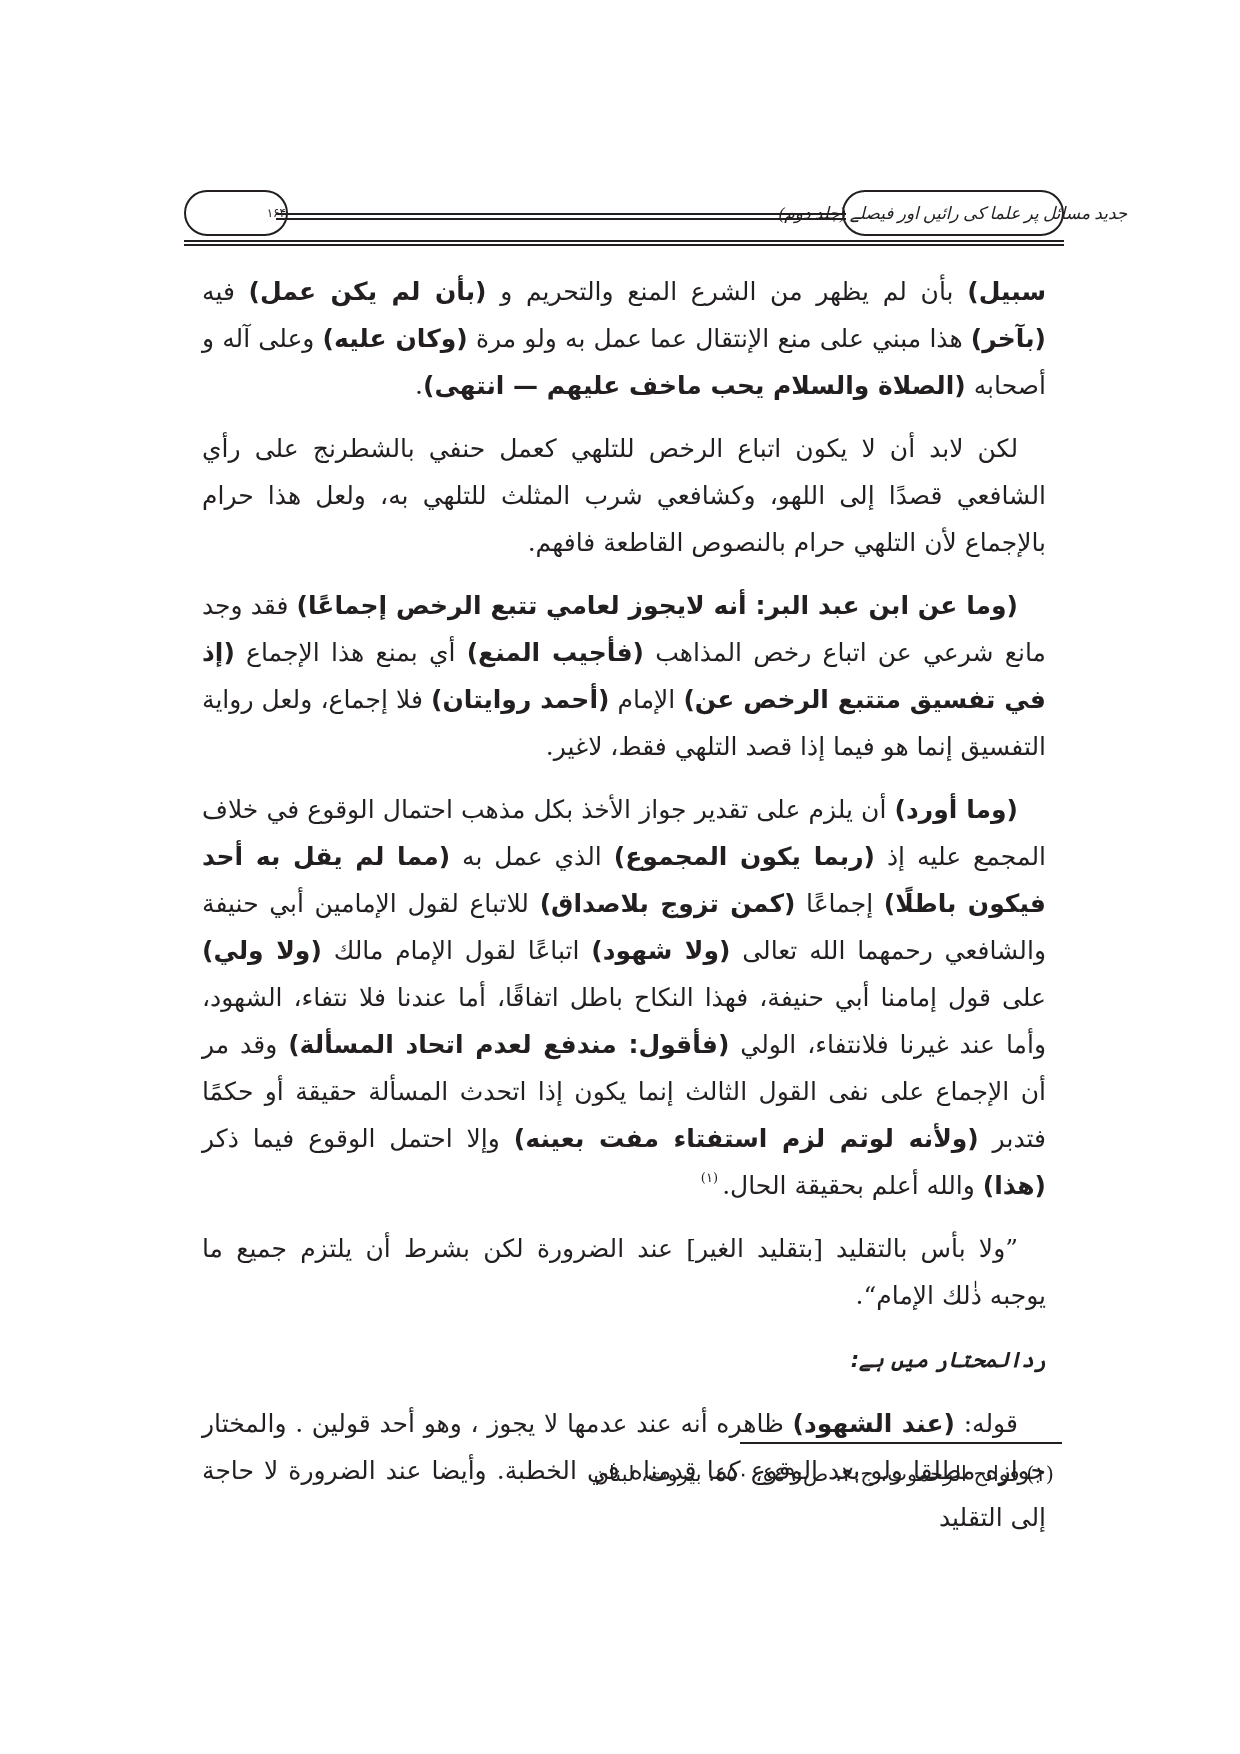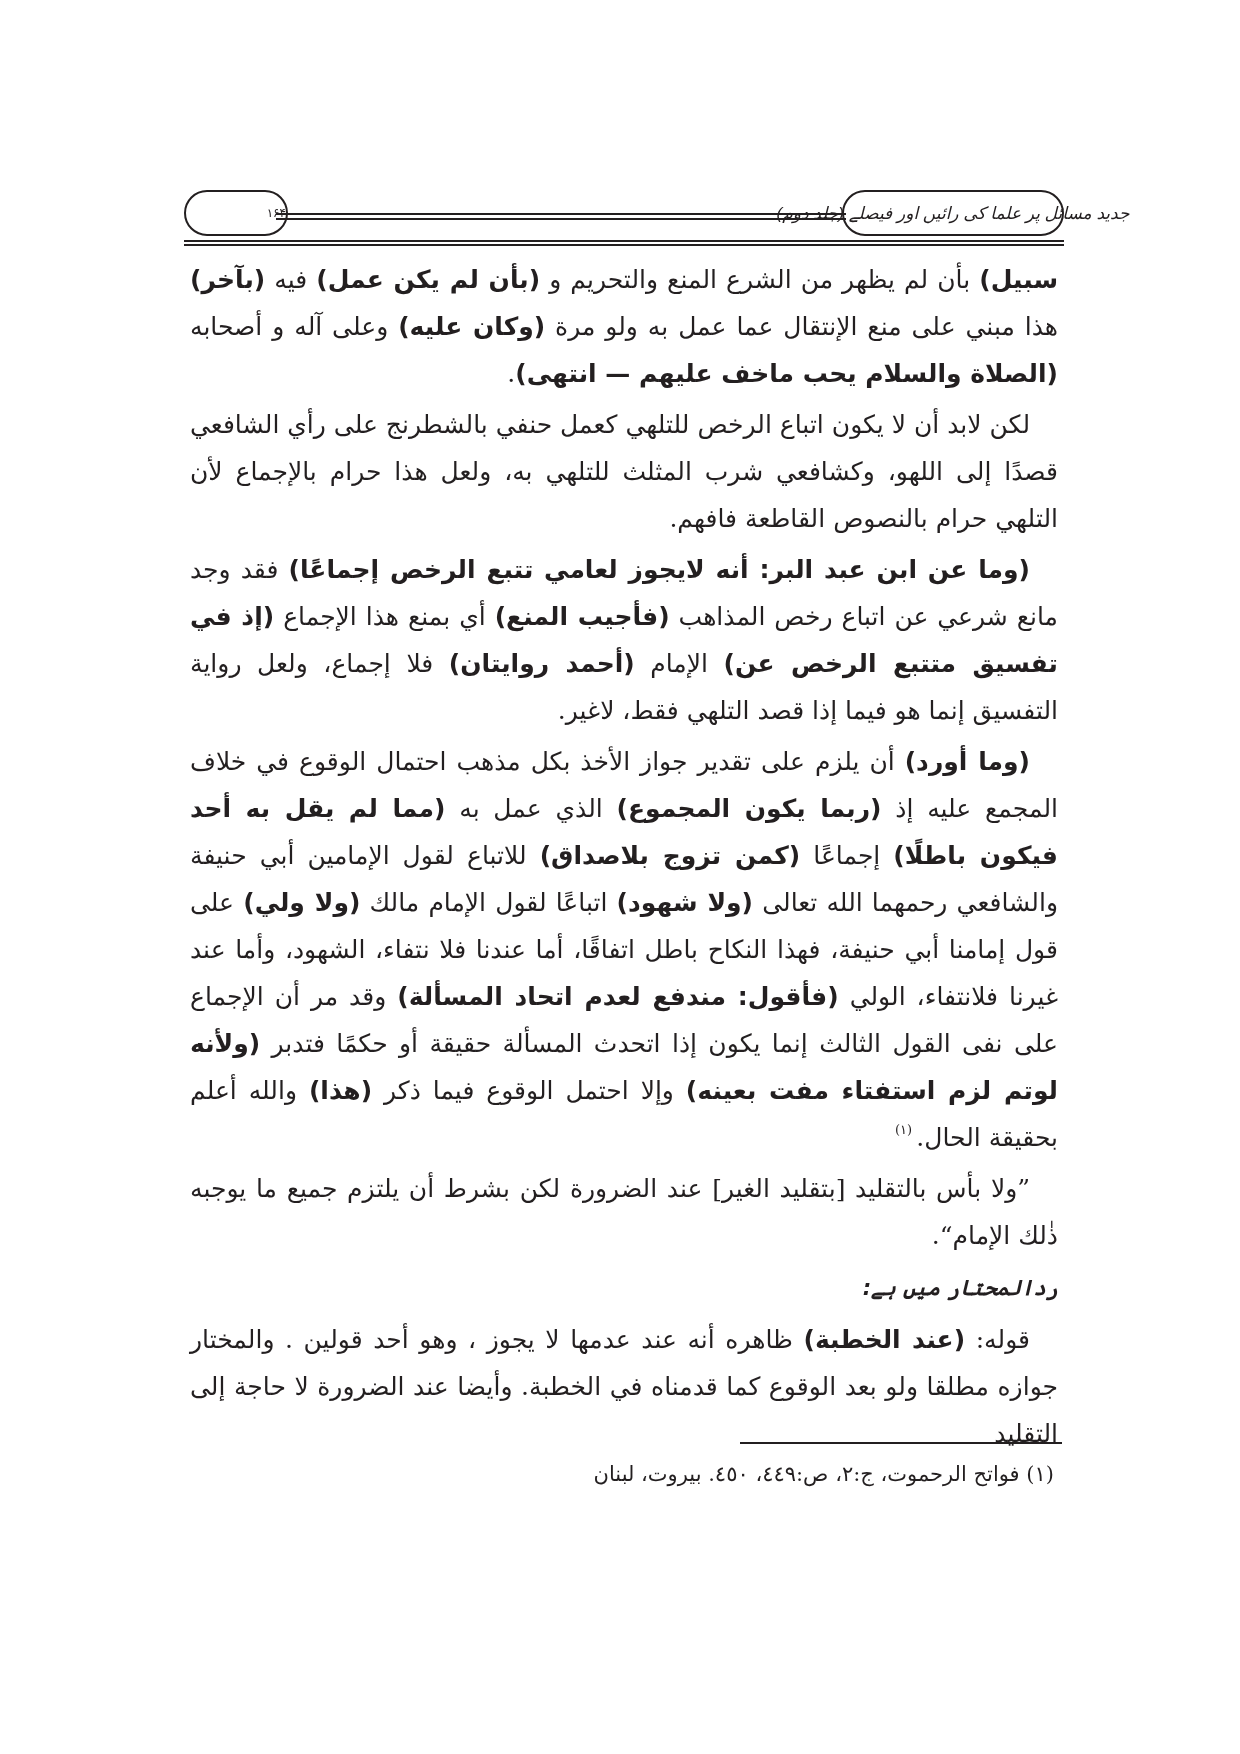--- a/index.html
+++ b/index.html
@@ -66,38 +66,38 @@
     top: 0;
     width: 222px;
     height: 46px;
     border: 2.5px solid #231f20;
     border-radius: 26px;
     box-sizing: border-box;
     display: flex;
     align-items: center;
     justify-content: center;
     direction: rtl;
-    font-family: Liberation Sans, sans-serif;
+    font-family: Liberation Serif, serif;
     font-size: 17px;
     white-space: nowrap;
     font-style: italic;
   }
   
   .main-text {
     position: absolute;
     left: 186px;
     top: 252px;
     width: 876px;
     direction: rtl;
     text-align: justify;
     font-size: 25px;
     line-height: 47px;
   }
   .main-text p {
-    margin: 4px;
+    margin: 16px;
     text-align-last: right;
   }
   .main-text p.indent {
     text-indent: 28px;
   }
   .main-text b {
     font-family: "DejaVu Sans", sans-serif;
     font-weight: bold;
   }
   .source-label {
@@ -151,19 +151,19 @@
       <p class="indent"><span>لكن لابد أن لا يكون اتباع الرخص للتلهي كعمل حنفي بالشطرنج على رأي الشافعي قصدًا إلى اللهو، وكشافعي شرب المثلث للتلهي به، ولعل هذا حرام بالإجماع لأن التلهي حرام بالنصوص القاطعة فافهم.</span></p>
       <p class="indent"><b>(وما عن ابن عبد البر: أنه لايجوز لعامي تتبع الرخص إجماعًا)</b><span> فقد وجد مانع شرعي عن اتباع رخص المذاهب </span><b>(فأجيب المنع)</b><span> أي بمنع هذا الإجماع </span><b>(إذ في تفسيق متتبع الرخص عن)</b><span> الإمام </span><b>(أحمد روايتان)</b><span> فلا إجماع، ولعل رواية التفسيق إنما هو فيما إذا قصد التلهي فقط، لاغير.</span></p>
       <p class="indent"><b>(وما أورد)</b><span> أن يلزم على تقدير جواز الأخذ بكل مذهب احتمال الوقوع في خلاف المجمع عليه إذ </span><b>(ربما يكون المجموع)</b><span> الذي عمل به </span><b>(مما لم يقل به أحد فيكون باطلًا)</b><span> إجماعًا </span><b>(كمن تزوج بلاصداق)</b><span> للاتباع لقول الإمامين أبي حنيفة والشافعي رحمهما الله تعالى </span><b>(ولا شهود)</b><span> اتباعًا لقول الإمام مالك </span><b>(ولا ولي)</b><span> على قول إمامنا أبي حنيفة، فهذا النكاح باطل اتفاقًا، أما عندنا فلا نتفاء، الشهود، وأما عند غيرنا فلانتفاء، الولي </span><b>(فأقول: مندفع لعدم اتحاد المسألة)</b><span> وقد مر أن الإجماع على نفى القول الثالث إنما يكون إذا اتحدث المسألة حقيقة أو حكمًا فتدبر </span><b>(ولأنه لوتم لزم استفتاء مفت بعينه)</b><span> وإلا احتمل الوقوع فيما ذكر </span><b>(هذا)</b><span> والله أعلم بحقيقة الحال.</span><sup class="fn-marker"> (١)</sup></p>
     </div>
 
   <p class="indent">”ولا بأس بالتقليد [بتقليد الغير] عند الضرورة لكن بشرط أن يلتزم جميع ما يوجبه ذٰلك الإمام“.</p>
 
   <p class="source-label-line">
     <span class="source-label">ردالمحتار میں ہے:</span>
   </p>
-  <p class="indent" id="quote2"><span>قوله: </span><b>(عند الخطبة)</b><span> ظاهره أنه عند عدمها لا يجوز ، وهو أحد قولين . والمختار جوازه مطلقا ولو بعد الوقوع كما قدمناه في الخطبة. وأيضا عند الضرورة لا حاجة إلى التقليد</span></p>
+  <p class="indent" id="quote2"><span>قوله: </span><b>(عند الشهود)</b><span> ظاهره أنه عند عدمها لا يجوز ، وهو أحد قولين . والمختار جوازه مطلقا ولو بعد الوقوع كما قدمناه في الخطبة. وأيضا عند الضرورة لا حاجة إلى التقليد</span></p>
 </div>
 
 <div class="footnote-rule"></div>
 <div class="footnotes">
   <p>(١) فواتح الرحموت، ج:٢، ص:٤٤٩، ٤٥٠. بيروت، لبنان</p>
 </div>
 
 </body></html>

